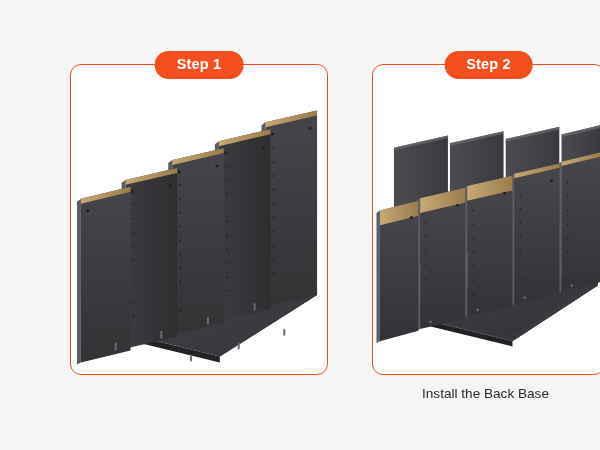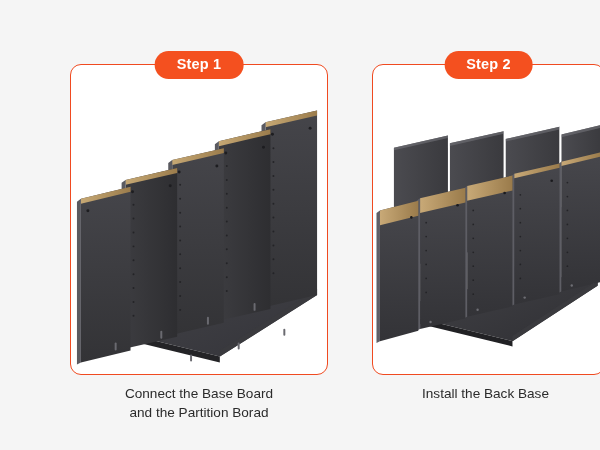--- a/index.html
+++ b/index.html
@@ -189,22 +189,20 @@
           <rect x="137" y="222" width="2" height="8" rx="1"></rect>
           <rect x="184" y="208" width="2" height="8" rx="1"></rect>
           <rect x="120" y="260" width="2" height="7" rx="1"></rect>
           <rect x="168" y="248" width="2" height="7" rx="1"></rect>
           <rect x="214" y="234" width="2" height="7" rx="1"></rect>
         </g>
       </svg>
     </div>
   </div>
 
-  <div class="caption" id="caption-1">Connect the Base Board
-and the Partition Borad</div>
 
   <div class="card" id="card-2">
 
     <div class="badge">Step 2</div>
 
     <div class="stage">
       <svg viewBox="0 0 265 270" preserveAspectRatio="xMidYMid meet">
         <defs>
           <linearGradient id="bpFace" x1="0" y1="0" x2="1" y2="0">
             <stop offset="0" stop-color="#4B4B50"></stop>

